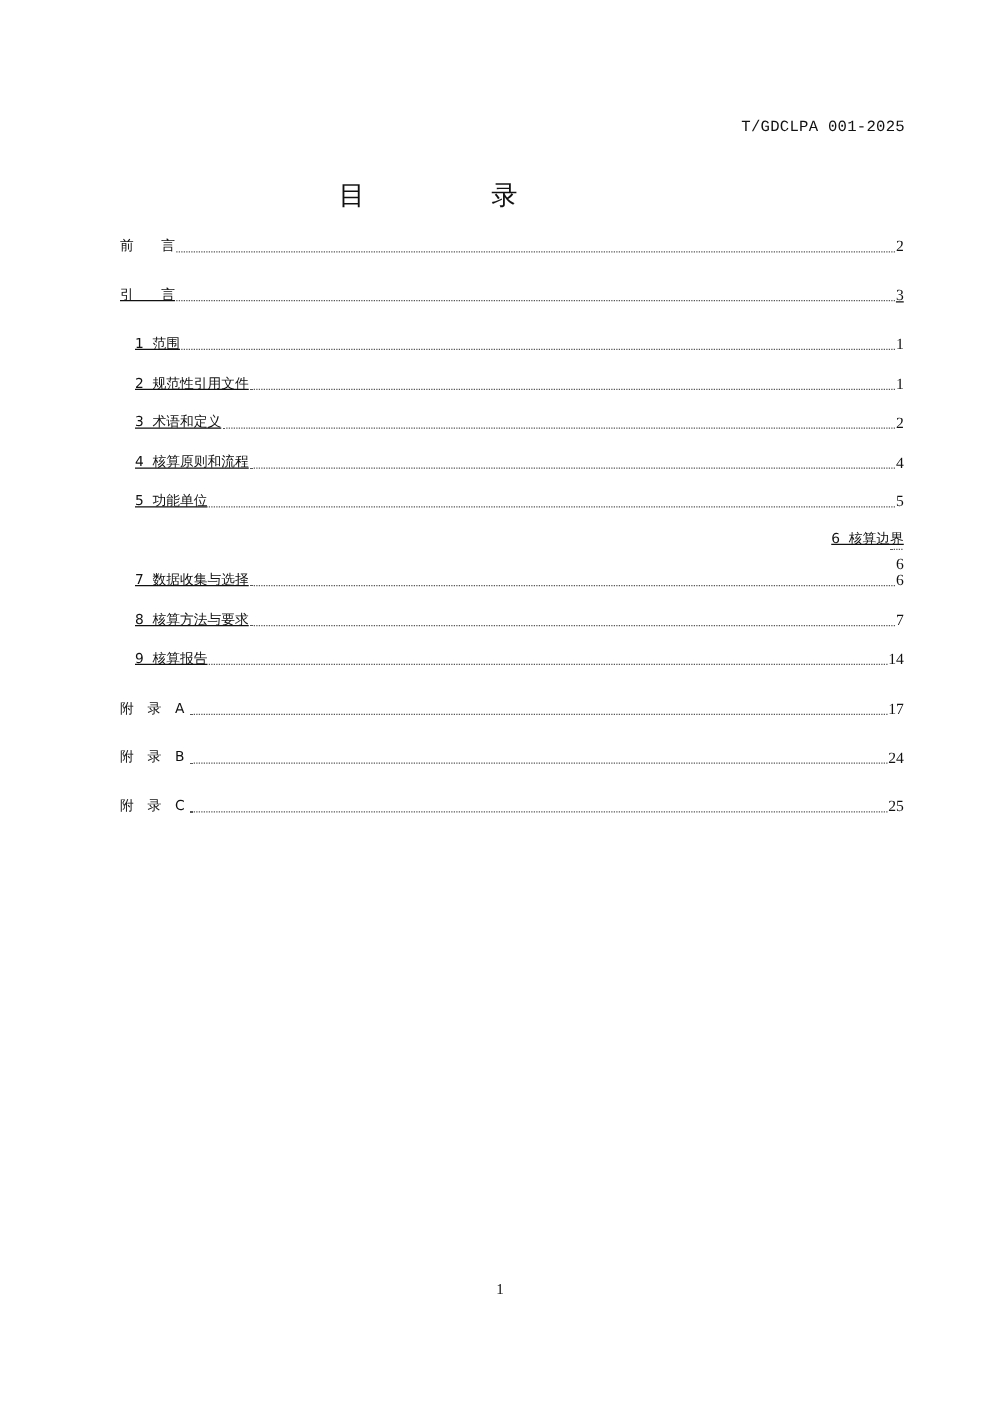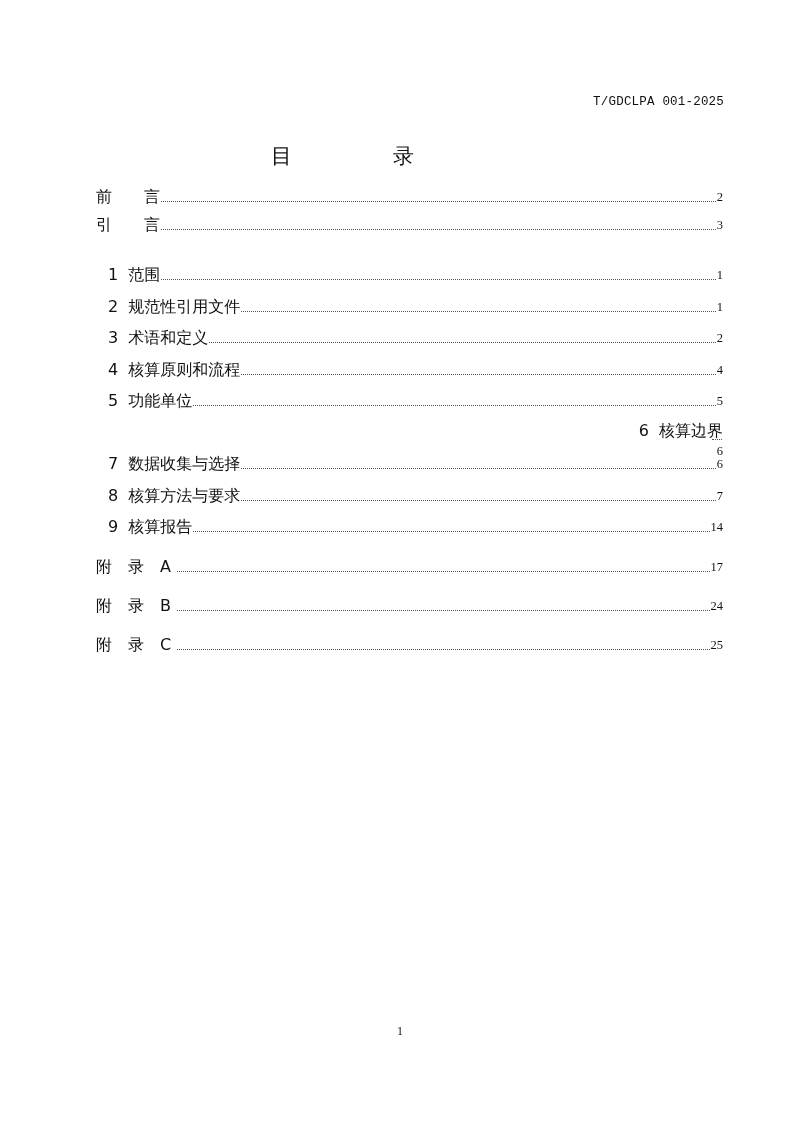--- a/index.html
+++ b/index.html
@@ -47,24 +47,24 @@
       height: 18px;
       display: flex;
       align-items: flex-end;
       font-size: 12.5px;
       line-height: 16px;
       cursor: pointer;
     }
     .toc-row .label {
       white-space: pre;
       font-family: "DejaVu Sans", "Liberation Serif", serif;
-      font-size: 16px;
+      font-size: 11px;
       flex: 0 0 auto;
     }
-    .toc-row.sub .label { padding-left: 12px; }
+    .toc-row.sub .label { padding-left: 12px; text-decoration: underline; }
     .toc-row .leader {
       flex: 1 1 auto;
       margin: 0 1px 3px 1px;
       height: 1px;
       border-bottom: 1px dotted #555;
       min-width: 10px;
     }
     .toc-row .page {
       flex: 0 0 auto;
       font-family: "Liberation Serif", serif;
@@ -86,21 +86,21 @@
 <div class="std-code">T/GDCLPA 001-2025</div>
 
 <div class="toc-title">目　录</div>
 
 <div class="toc" id="toc">
     <div class="toc-row" style="top: 187px;">
       <span class="label">前　　言</span>
       <span class="leader"></span>
       <span class="page">2</span>
     </div>
-    <div class="toc-row" style="top: 215px;">
+    <div class="toc-row" style="top: 226px; text-decoration: underline;">
       <span class="label">引　　言</span>
       <span class="leader"></span>
       <span class="page">3</span>
     </div>
     <div class="toc-row sub" style="top: 265px;">
       <span class="label">1  范围</span>
       <span class="leader"></span>
       <span class="page">1</span>
     </div>
     <div class="toc-row sub" style="top: 297px;">

